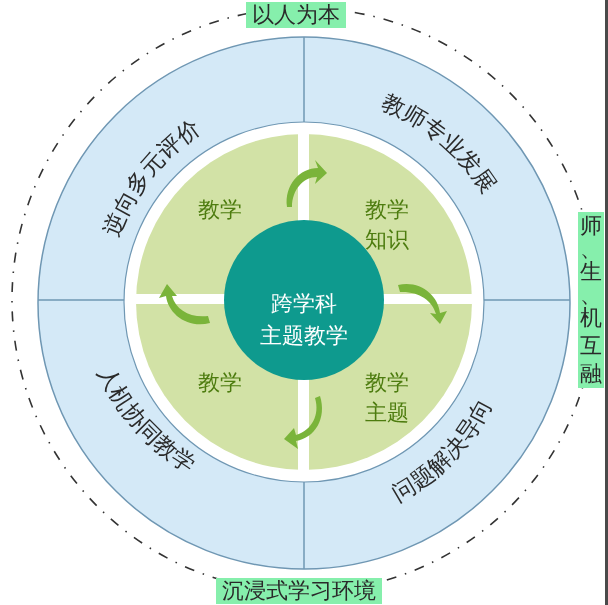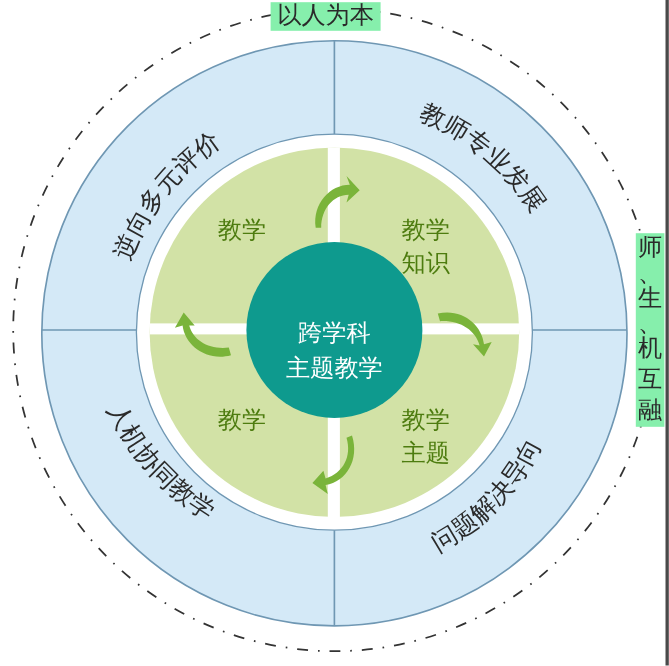--- a/index.html
+++ b/index.html
@@ -63,20 +63,21 @@
     </text>
     <text font-size="23" fill="#2a2a2a" font-family="DejaVu Sans, sans-serif">
       <textPath href="#arcBL" startOffset="0">人机协同教学</textPath>
     </text>
     <text font-size="23" fill="#2a2a2a" font-family="DejaVu Sans, sans-serif">
       <textPath href="#arcBR" startOffset="0">问题解决导向</textPath>
     </text>
   </svg>
 
   <div class="side-label horizontal" style="left: 246px; top: 2px;">以人为本</div>
+  <div class="side-label horizontal" style="left: 216px; top: 578px;">沉浸式学习环境</div>
   <div class="side-label vertical" style="left: 578px; top: 212px; width: 26px;">
     <div>师</div>
     <div style="line-height:18px;">、</div>
     <div>生</div>
     <div style="line-height:18px;">、</div>
     <div>机</div>
     <div>互</div>
     <div>融</div>
   </div>
 

